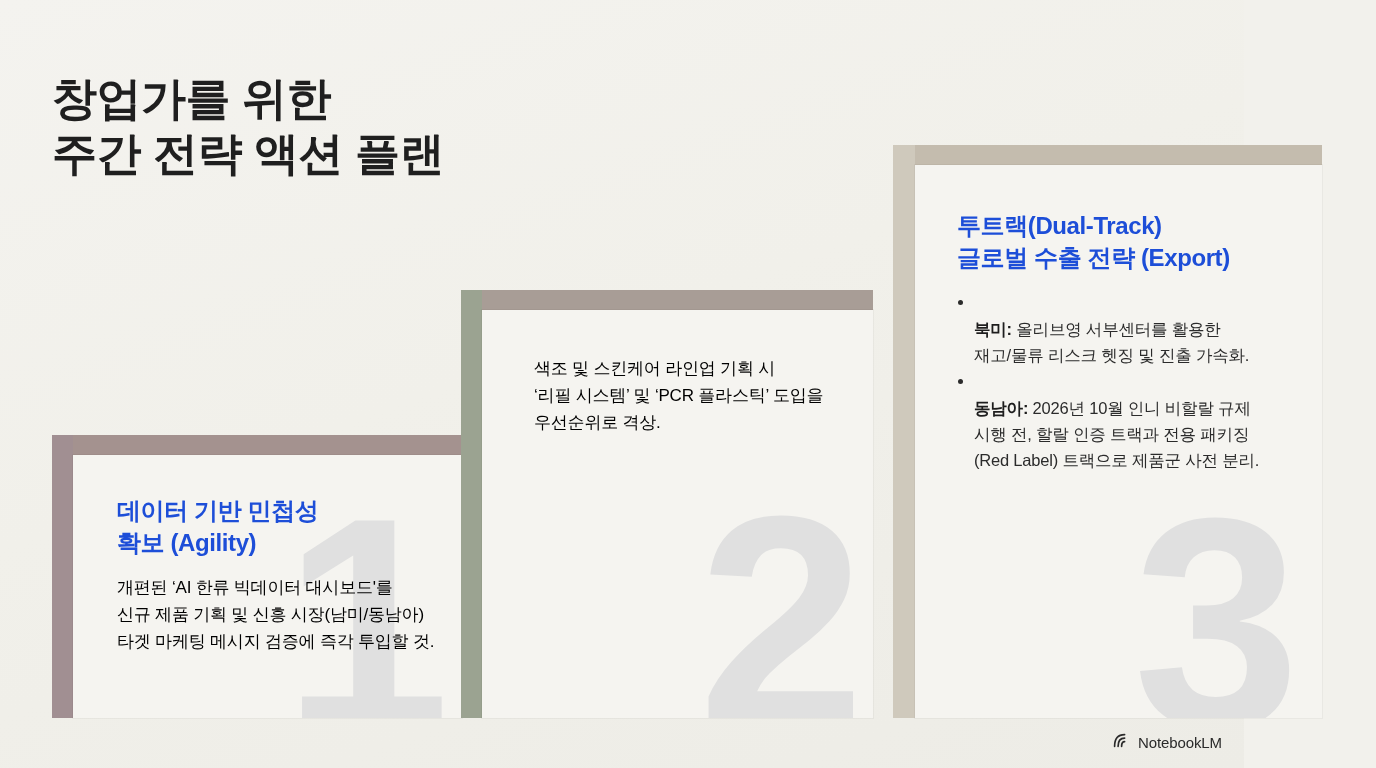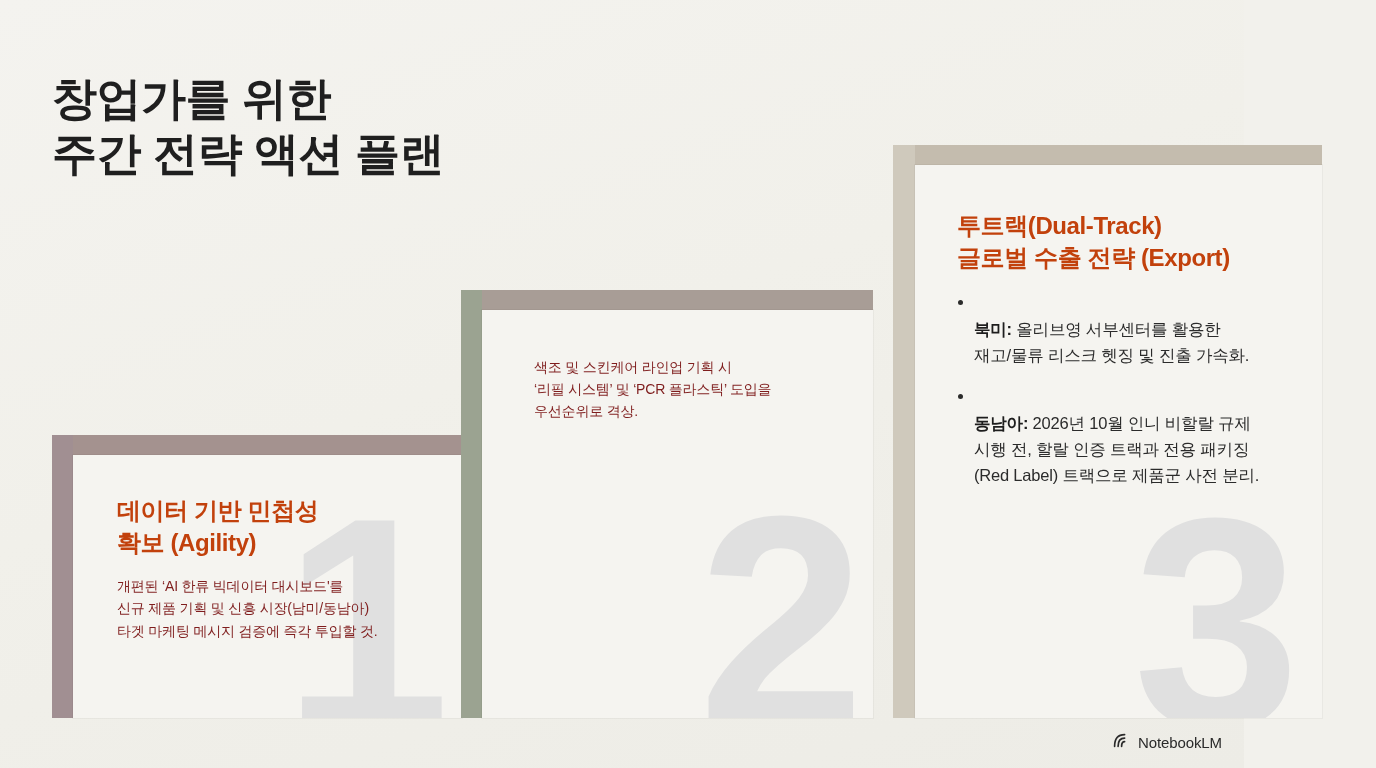--- a/index.html
+++ b/index.html
@@ -69,49 +69,48 @@
 
   .card-body {
     position: absolute;
     z-index: 2;
   }
 
   .card-title {
     font-size: 24px;
     line-height: 1.34;
     font-weight: 700;
-    color: #c2410c;
+    color: #1d4ed8;
     letter-spacing: -0.4px;
     white-space: pre-line;
     margin: 0 0 16px 0;
   }
 
   .card-para {
-    font-size: 14px;
+    font-size: 17px;
     line-height: 1.58;
-    color: #7f1d1d;
+    color: #000000;
     letter-spacing: -0.2px;
     white-space: pre-line;
     margin: 0 0 14px 0;
   }
   .card-para:last-child { margin-bottom: 0; }
 
   .bullet-list {
     list-style: none;
     margin: 0;
     padding: 0;
   }
   .bullet-item {
     position: relative;
     padding-left: 17px;
     font-size: 16.5px;
     line-height: 1.58;
     color: #2b2b2b;
     letter-spacing: -0.2px;
-    margin-bottom: 15px;
     white-space: pre-line;
   }
   .bullet-item:last-child { margin-bottom: 16px; }
   .bullet-dot {
     position: absolute;
     left: 1px;
     top: 10px;
     width: 5px;
     height: 5px;
     border-radius: 50%;

